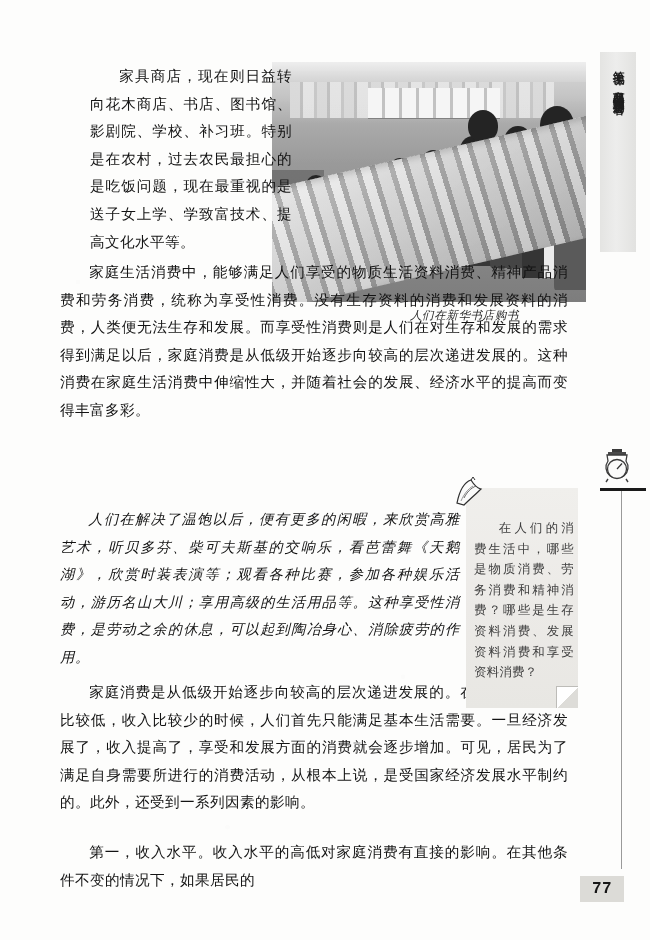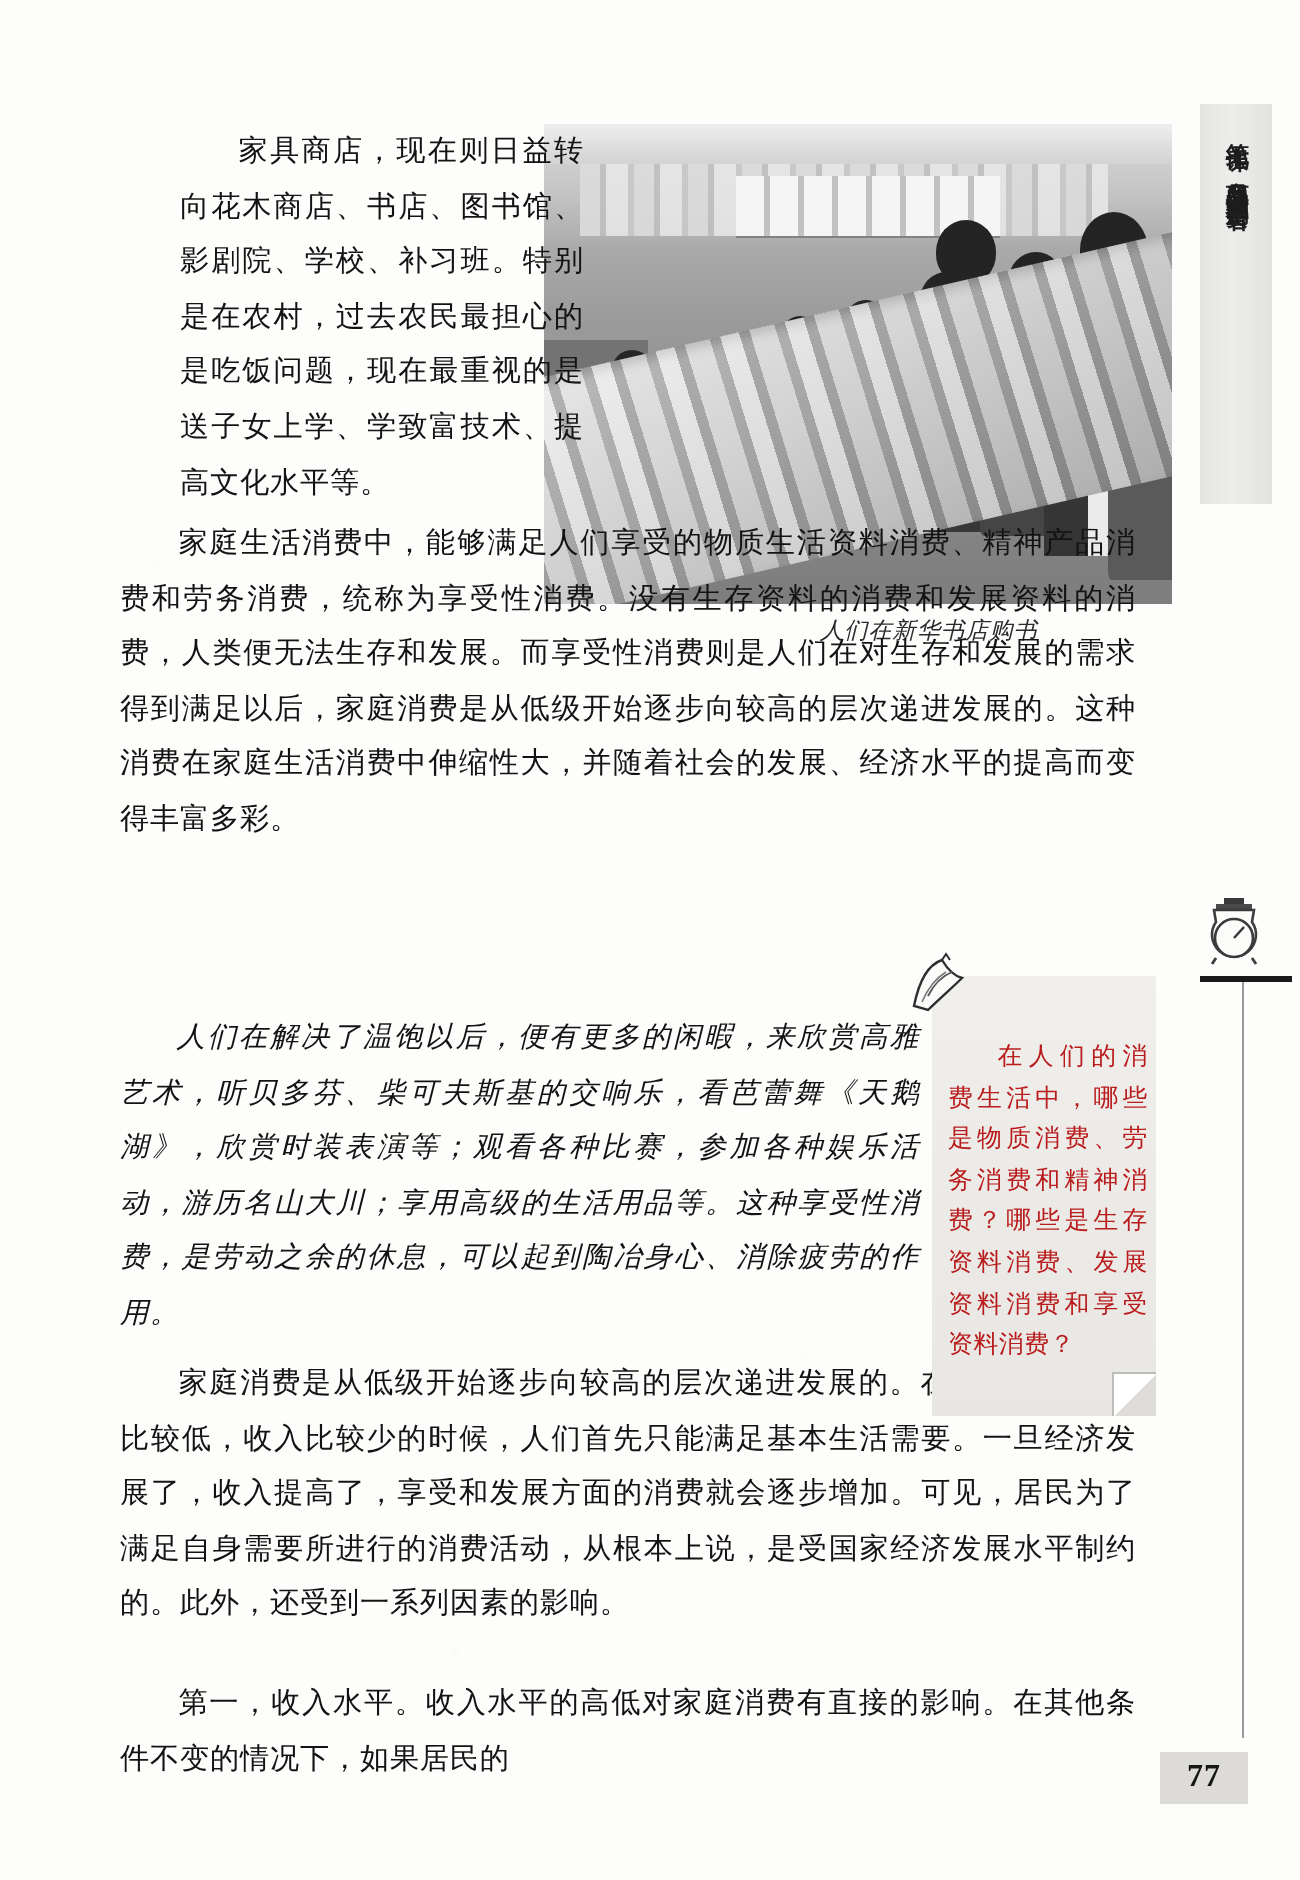--- a/index.html
+++ b/index.html
@@ -227,21 +227,21 @@
     height: 34px;
   }
   .disc-text {
     position: absolute;
     left: 474px;
     top: 518px;
     width: 100px;
     font-family: Liberation Serif, serif;
     font-size: 12.4px;
     line-height: 20.6px;
-    color: #b91c1c;
+    color: #404040;
     text-indent: 2em;
     text-align: justify;
     text-justify: inter-character;
     letter-spacing: .3px;
   }
   .disc-fold {
     position: absolute;
     left: 556px;
     top: 686px;
     width: 22px;
@@ -255,21 +255,21 @@
   .page-num {
     position: absolute;
     left: 580px;
     top: 876px;
     width: 44px;
     height: 26px;
     background: #dcdbd7;
     display: flex;
     align-items: center;
     justify-content: center;
-    font-family: Liberation Serif, serif;
+    font-family: Liberation Mono, monospace;
     font-size: 16px;
     font-weight: 700;
     color: #161616;
     letter-spacing: .5px;
   }
 </style>
 </head>
 <body>
 
 <div id="page">

